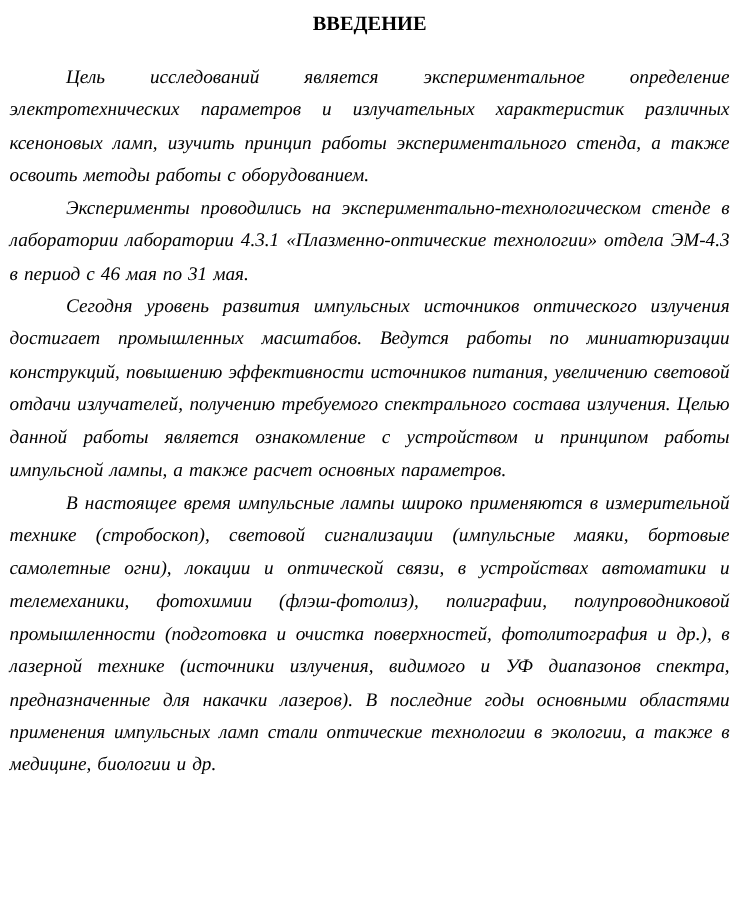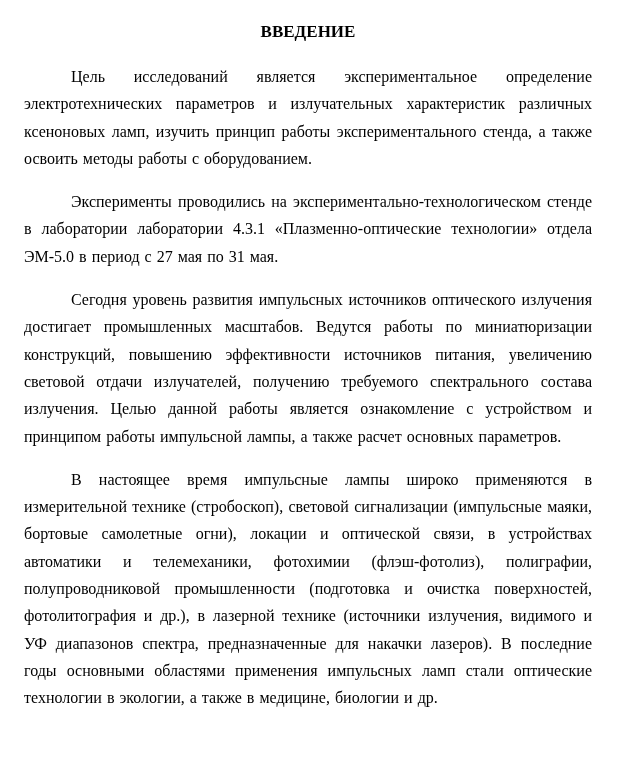--- a/index.html
+++ b/index.html
@@ -9,49 +9,50 @@
   }
   body {
     width: 618px;
     height: 763px;
     overflow: hidden;
   }
   .page {
     box-sizing: border-box;
     width: 618px;
     height: 763px;
-    padding: 18px 10px 0 8px;
+    padding: 6px 10px 0 8px;
     background: #ffffff;
     color: #000000;
     font-family: "Liberation Serif", "DejaVu Serif", serif;
     font-size: 16px;
   }
   .doc-title {
     margin: 0 0 18px 0;
     font-size: 17px;
     font-weight: bold;
     text-align: center;
     line-height: 27px;
     color: #000000;
   }
   .para {
-    margin: 16px;
+    margin: 0;
     text-align: justify;
     text-indent: 47px;
     line-height: 27.3px;
     word-spacing: 1px;
+    font-style: italic;
   }
 </style>
 </head>
 <body>
 
 <main class="page">
   <h1 class="doc-title">ВВЕДЕНИЕ</h1>
 
   <p class="para">Цель исследований является экспериментальное определение электротехнических параметров и излучательных характеристик различных ксеноновых ламп, изучить принцип работы экспериментального стенда, а также освоить методы работы с оборудованием.</p>
 
-  <p class="para">Эксперименты проводились на экспериментально-технологическом стенде в лаборатории лаборатории 4.3.1 «Плазменно-оптические технологии» отдела ЭМ-5.0 в период с 27 мая по 31 мая.</p>
+  <p class="para">Эксперименты проводились на экспериментально-технологическом стенде в лаборатории лаборатории 4.3.1 «Плазменно-оптические технологии» отдела ЭМ-4.3 в период с 46 мая по 31 мая.</p>
 
 
   <p class="para">Сегодня уровень развития импульсных источников оптического излучения достигает промышленных масштабов. Ведутся работы по миниатюризации конструкций, повышению эффективности источников питания, увеличению световой отдачи излучателей, получению требуемого спектрального состава излучения. Целью данной работы является ознакомление с устройством и принципом работы импульсной лампы, а также расчет основных параметров.</p>
 
   <p class="para">В настоящее время импульсные лампы широко применяются в измерительной технике (стробоскоп), световой сигнализации (импульсные маяки, бортовые самолетные огни), локации и оптической связи, в устройствах автоматики и телемеханики, фотохимии (флэш-фотолиз), полиграфии, полупроводниковой промышленности (подготовка и очистка поверхностей, фотолитография и др.), в лазерной технике (источники излучения, видимого и УФ диапазонов спектра, предназначенные для накачки лазеров). В последние годы основными областями применения импульсных ламп стали оптические технологии в экологии, а также в медицине, биологии и др.</p>
 </main>
 
 </body></html>

